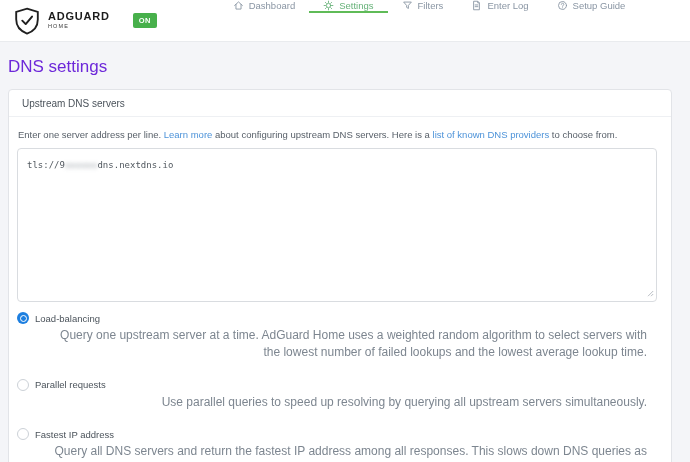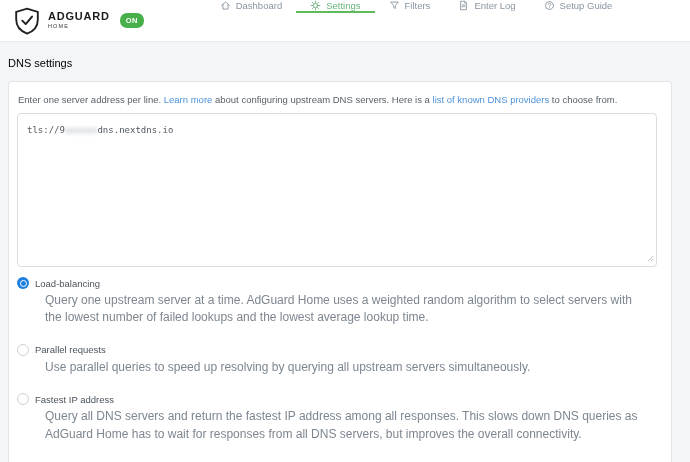--- a/index.html
+++ b/index.html
@@ -14,32 +14,32 @@
     height:42px; background:#fff; border-bottom:1px solid #e9ebee;
     display:flex; align-items:stretch; padding:0 14px;
   }
   .logo { display:flex; align-items:center; gap:8px; cursor:pointer; }
   .logo-shield svg { display:block; }
   .logo-text { line-height:1; }
   .brand { font-size:11px; font-weight:bold; letter-spacing:.8px; color:#1c1c1c; }
   .sub   { font-size:5.5px; letter-spacing:1.1px; color:#3a3a3a; margin-top:2px; }
   .badge {
     background:#47b04b; color:#fff; font-size:7.5px; font-weight:bold;
-    padding:3px 6px; border-radius:7px; letter-spacing:.3px; margin-left:2px;
+    padding:3px 6px; border-radius:2px; letter-spacing:.3px; margin-left:15px;
   }
   .nav { display:flex; align-items:flex-start; margin-left:62px; }
   .nav-item {
     display:flex; align-items:center; gap:5px; padding:0 14px;
     font-size:9.5px; color:#8995a3; cursor:pointer;
     border-bottom:2px solid transparent;
   }
   .nav-item svg { display:block; }
   .nav-item.active { color:#67b279; border-bottom-color:#5fbb57; }
   
-  .page-title { font-size:11px; font-weight:400; color:#000000; margin:15px 12px 12px 8px; }
+  .page-title { font-size:17px; font-weight:400; color:#6d28d9; margin:15px 12px 12px 8px; }
   .card {
     margin:0 18px 40px 8px; background:#fff;
     border:1px solid #e2e4e8; border-radius:4px;
   }
   .card-header {
     padding:8px 13px 7px; font-size:10px; color:#4b535b;
     border-bottom:1px solid #eef0f3;
   }
   .card-body { padding:11px 14px 16px 8px; }
   .intro { font-size:9.5px; color:#59616a; margin:1px 0 8px 1px; }
@@ -48,21 +48,21 @@
   .ta {
     position:relative; height:154px; width:100%;
     border:1px solid #d9dce0; border-radius:4px; background:#fff;
     padding:11px 9px; cursor:text;
     font-family:"DejaVu Sans Mono", monospace; font-size:9px; color:#51585f;
   }
   .masked { filter:blur(2px); opacity:.4; color:#9aa1a8; }
   .resize-handle { position:absolute; right:2px; bottom:2px; cursor:nwse-resize; }
   
   .options { margin-top:10px; }
-  .option { margin-bottom:17px; }
+  .option { margin-bottom:17px;text-align:right; }
   .opt-head { display:flex; align-items:center; gap:6px; cursor:pointer; }
   .radio {
     width:12px; height:12px; border-radius:50%; background:#fff;
     border:1px solid #ccd1d7; position:relative; flex:none;
   }
   .radio.checked { border:none; background:#1d7fe0; }
   .radio.checked::after {
     content:""; position:absolute; inset:2.5px;
     border:1.5px solid #fff; border-radius:50%;
   }
@@ -132,20 +132,21 @@
         </svg>
       </span>
       <span>Setup Guide</span>
     </div>
   </nav>
 </div>
 
 <div class="page-title">DNS settings</div>
 
 <div class="card">
+  <div class="card-header">Upstream DNS servers</div>
   <div class="card-body">
 
     <p class="intro">
       <span>Enter one server address per line. </span><a class="link">Learn more</a><span> about configuring upstream DNS servers. Here is a </span><a class="link">list of known DNS providers</a><span> to choose from.</span>
     </p>
 
     <div class="ta">
       <span>tls://9</span><span class="masked">●●●●●●</span><span>dns.nextdns.io</span>
       <span class="resize-handle">
         <svg width="8" height="8" viewBox="0 0 8 8">

